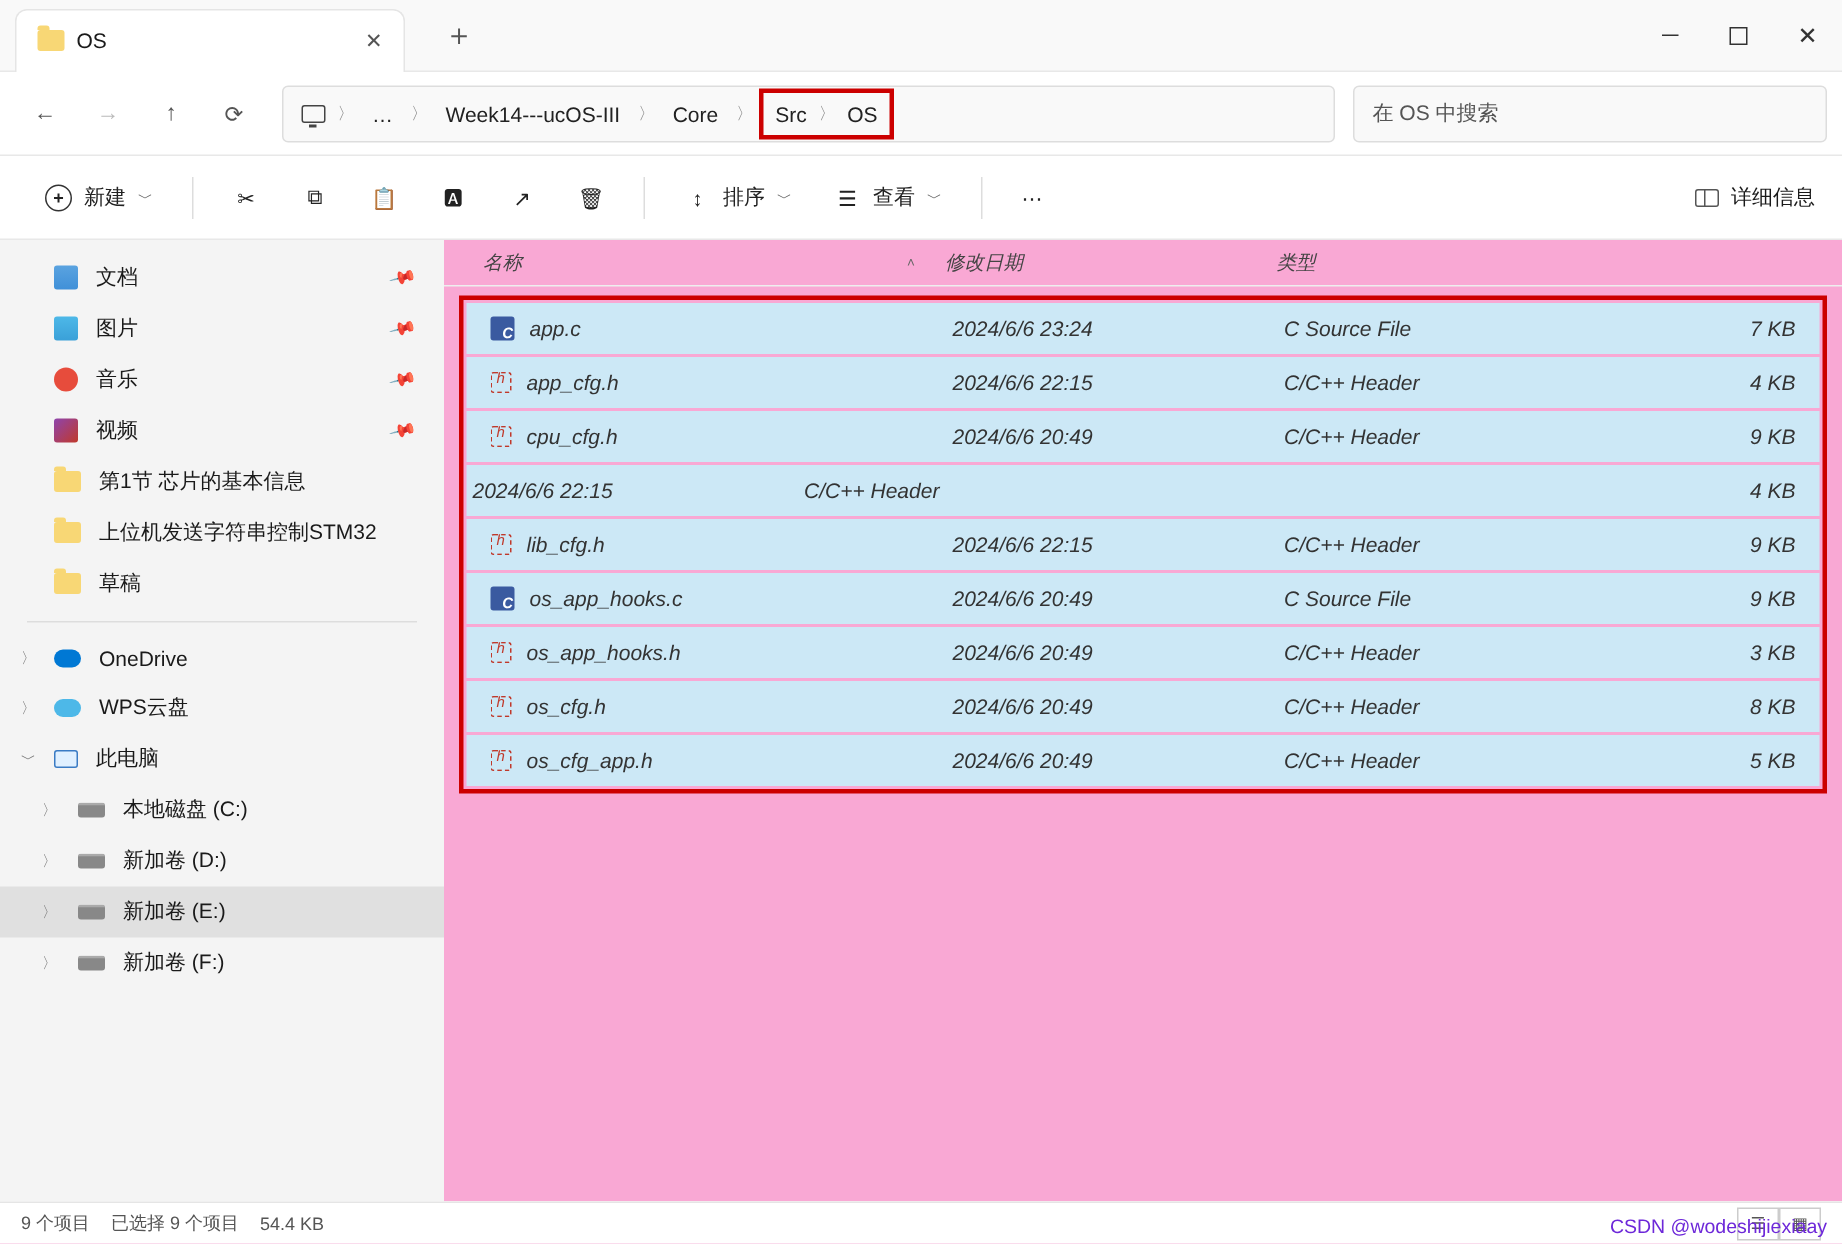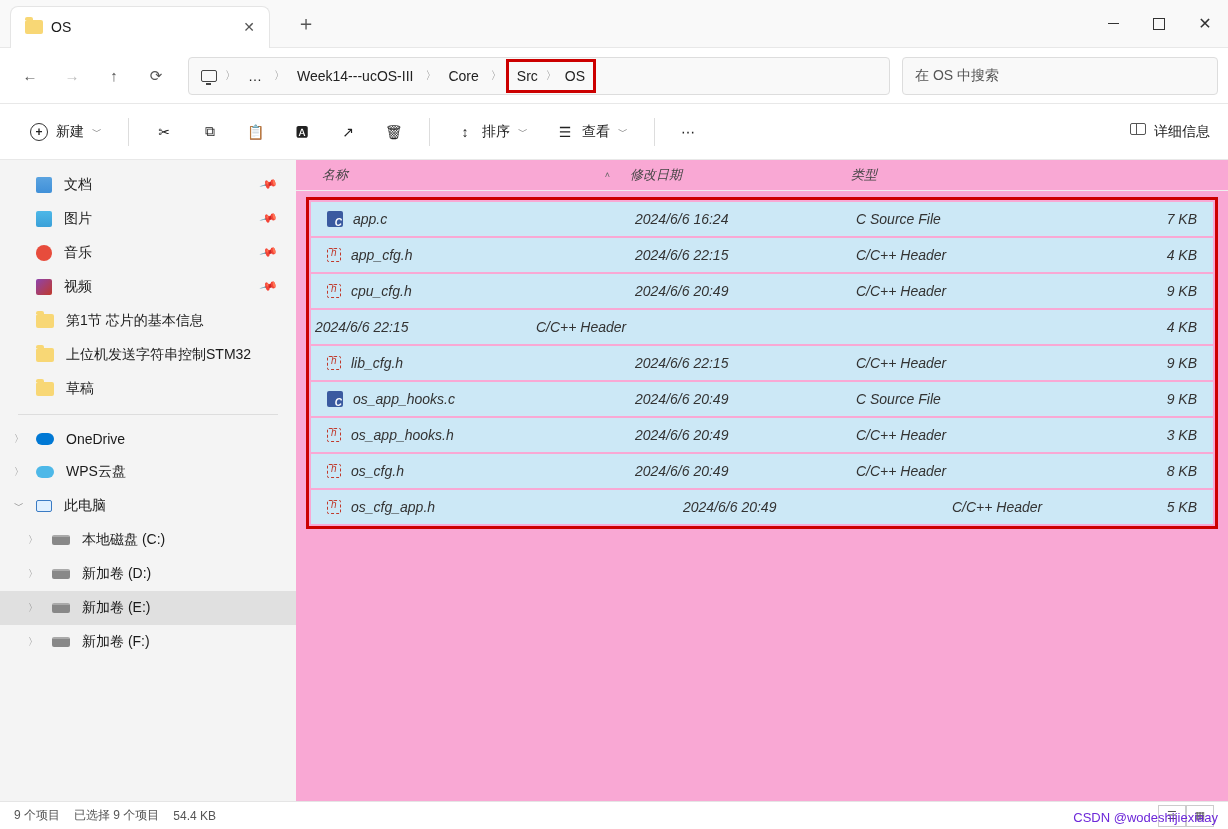--- a/index.html
+++ b/index.html
@@ -28,21 +28,21 @@
 .addr-pc-icon { width: 16px; height: 12px; border: 1.5px solid #444; border-radius: 2px; margin: 0 4px; position: relative; }
 .addr-pc-icon::after { content: ""; position: absolute; bottom: -4px; left: 4px; width: 5px; height: 2px; background: #444; }
 .highlight-box { border: 3px solid #c00; padding: 2px 0; display: flex; align-items: center; }
 .searchbox { width: 316px; height: 38px; border: 1px solid #ddd; border-radius: 4px; padding: 0 12px; font-size: 14px; color: #555; display: flex; align-items: center; background: #f9f9f9; }
 
 .toolbar { height: 56px; display: flex; align-items: center; padding: 0 18px; gap: 4px; background: #fff; border-bottom: 1px solid #e8e8e8; }
 .tool-btn { display: flex; align-items: center; gap: 8px; padding: 8px 12px; border-radius: 4px; font-size: 14px; color: #222; }
 .tool-sep { width: 1px; height: 28px; background: #ddd; margin: 0 10px; }
 .tool-icon { width: 18px; height: 18px; display: flex; align-items: center; justify-content: center; }
 .plus-circle { width: 18px; height: 18px; border: 1.5px solid #333; border-radius: 50%; display: flex; align-items: center; justify-content: center; font-size: 12px; font-weight: bold; }
-.details-btn { margin-left: auto; display: flex; gap: 8px; font-size: 14px; }
+.details-btn { margin-left: auto; display: flex; align-items: center; gap: 8px; font-size: 14px; }
 .details-icon { width: 16px; height: 12px; border: 1.5px solid #555; border-radius: 2px; position: relative; }
 .details-icon::after { content: ""; position: absolute; left: 5px; top: -1px; bottom: -1px; width: 1px; background: #555; }
 
 .content { flex: 1; display: flex; overflow: hidden; }
 .sidebar { width: 296px; background: #f4f4f4; padding: 8px 0; overflow-y: auto; display: flex; flex-direction: column; }
 .side-item { display: flex; align-items: center; padding: 8px 22px 8px 36px; gap: 12px; font-size: 14px; position: relative; }
 .side-item.indent { padding-left: 52px; }
 .side-item.selected { background: #e0e0e0; }
 .side-item .pin { position: absolute; right: 20px; color: #888; font-size: 12px; transform: rotate(30deg); }
 .side-item .chev { position: absolute; left: 14px; color: #777; font-size: 10px; }
@@ -63,21 +63,21 @@
 .main { flex: 1; background: #f9a8d4; display: flex; flex-direction: column; font-style: italic; }
 .col-header { display: flex; padding: 6px 14px; border-bottom: 1px solid #eee; font-size: 13px; color: #444; }
 .col-name { flex: 0 0 320px; padding-left: 12px; display: flex; align-items: center; gap: 6px; }
 .col-date { flex: 0 0 178px; }
 .col-type { flex: 0 0 150px; margin-left: 43px; }
 .col-size { flex: 1; text-align: right; padding-right: 12px; }
 .sort-arrow { font-size: 9px; color: #666; margin-left: auto; margin-right: 20px; }
 
 .file-list { margin: 6px 10px 0 10px; border: 3px solid #c00; padding: 2px; }
 .file-row { display: flex; align-items: center; padding: 9px 4px; background: #cce8f6; margin-bottom: 2px; font-size: 14px; color: #333; }
-.file-row:last-child { margin-bottom: 0; gap: 48px; }
+.file-row:last-child { margin-bottom: 0; }
 .file-row .col-name { display: flex; align-items: center; gap: 10px; }
 .file-icon-c { width: 16px; height: 16px; background: #3a5aa0; border-radius: 2px; position: relative; }
 .file-icon-c::after { content: "C"; color: #fff; font-size: 10px; font-weight: bold; position: absolute; bottom: -1px; right: 1px; }
 .file-icon-h { width: 14px; height: 14px; border: 1px dashed #c0392b; border-radius: 2px; position: relative; }
 .file-icon-h::after { content: "h"; color: #c0392b; font-size: 10px; position: absolute; top: -2px; left: 3px; }
 
 .statusbar { height: 28px; display: flex; align-items: center; padding: 0 14px; gap: 14px; font-size: 12px; color: #555; background: #fff; border-top: 1px solid #e5e5e5; }
 .status-right { margin-left: auto; display: flex; gap: 0; }
 .view-btn { width: 28px; height: 22px; border: 1px solid #ccc; display: flex; align-items: center; justify-content: center; font-size: 11px; }
 
@@ -250,21 +250,21 @@
         </div>
       <div class="col-date">修改日期</div>
       <div class="col-type">类型</div>
     </div>
     <div class="file-list" id="file-list">
         <div class="file-row">
           <div class="col-name">
             <span class="file-icon-c"></span>
             <span>app.c</span>
           </div>
-          <div class="col-date">2024/6/6 16:24</div>
+          <div class="col-date">2024/6/6 23:24</div>
           <div class="col-type">C Source File</div>
           <div class="col-size">7 KB</div>
         </div>
         <div class="file-row">
           <div class="col-name">
             <span class="file-icon-h"></span>
             <span>app_cfg.h</span>
           </div>
           <div class="col-date">2024/6/6 22:15</div>
           <div class="col-type">C/C++ Header</div>

